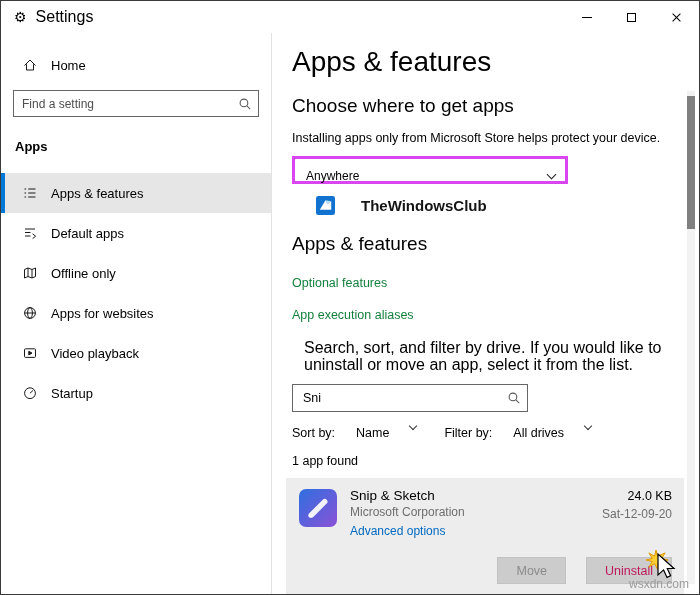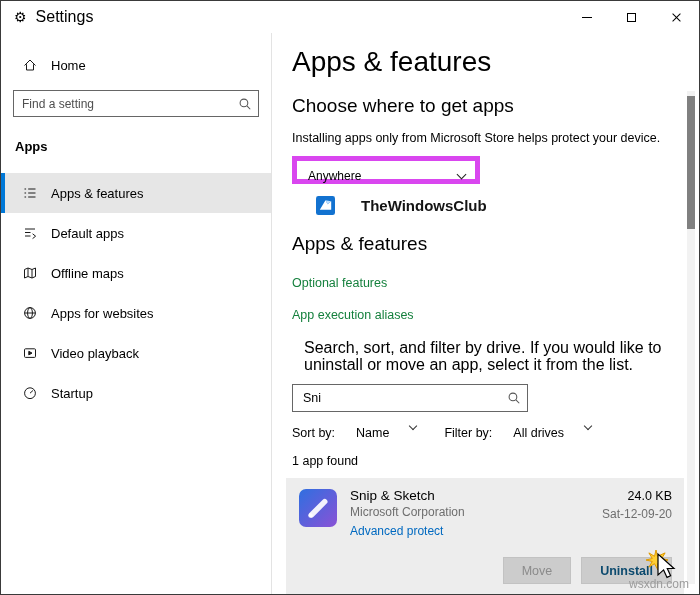--- a/index.html
+++ b/index.html
@@ -37,21 +37,21 @@
   .section-label{margin:22px 0 0 14px;font-size:13px;font-weight:700;}
   .nav{margin-top:19px;}
   .nav-item{height:40px;display:flex;align-items:center;gap:13px;padding-left:21px;font-size:13px;position:relative;cursor:pointer;}
   .nav-item.selected{background:#e6e6e6;}
   .nav-item.selected::before{content:"";position:absolute;left:0;top:0;bottom:0;width:4px;background:#0078d7;}
 
   
   .page-title{margin:14px 0 0;font-size:28px;font-weight:300;line-height:30px;}
   .h2{margin:18px 0 0;font-size:19px;font-weight:400;line-height:22px;}
   .desc{margin:13px 0 0;font-size:12.5px;line-height:16px;}
-  .dropdown{margin:10px 0 0;width:188px;height:28px;border:5px solid #d946ef;background:#fff;display:flex;
+  .dropdown{margin:10px 0 0;width:276px;height:28px;border:3px solid #d946ef;background:#fff;display:flex;
             align-items:center;justify-content:space-between;padding:12px 10px 0 11px;font-size:12px;cursor:pointer;}
   .chev{width:7px;height:7px;border-right:1px solid #222;border-bottom:1px solid #222;transform:rotate(45deg);margin-top:-4px;}
   .logo-row{margin:12px 0 0 24px;display:flex;align-items:center;gap:26px;}
   .logo-text{font-size:15px;font-weight:700;color:#141414;}
   .link{display:block;width:max-content;margin:20px 0 0;font-size:12.5px;line-height:16px;color:#15803d;text-decoration:none;cursor:pointer;}
   .link.second{margin-top:16px;}
   .para{margin:16px 12px 0;width:402px;font-size:16px;line-height:17px;}
   .inline-search{margin:11px 0 0;width:236px;height:28px;border:1px solid #666;display:flex;align-items:center;background:#fff;gap:14px;}
   .inline-search input{flex:1;min-width:0;border:0;outline:0;padding:0 10px;font-size:12.5px;font-family:inherit;color:#000;background:transparent;}
   .sf-row{margin:14px 0 0;display:flex;align-items:center;gap:28px;font-size:12.5px;}
@@ -62,24 +62,24 @@
   .app-card{margin:10px 0 0 -6px;width:398px;background:#ededed;padding:10px 12px 12px;}
   .card-top{display:flex;align-items:flex-start;}
   .app-icon{width:40px;height:40px;flex:0 0 40px;}
   .app-mid{margin-left:12px;flex:1;}
   .app-name{font-size:13.5px;line-height:16px;}
   .app-pub{margin-top:1px;font-size:12px;color:#6e6e6e;line-height:15px;}
   .app-adv{display:inline-block;margin-top:4px;font-size:12px;color:#0069c0;cursor:pointer;text-decoration:none;}
   .app-right{text-align:right;}
   .app-size{font-size:12.5px;line-height:16px;}
   .app-date{margin-top:3px;font-size:12px;color:#6e6e6e;}
-  .card-buttons{display:flex;justify-content:flex-end;gap:10px;margin-top:18px;}
+  .card-buttons{display:flex;justify-content:flex-end;gap:20px;margin-top:18px;}
   .btn{height:27px;min-width:68px;padding:0 18px;background:#ccc;border:1px solid #c2c2c2;font-size:12.5px;font-family:inherit;cursor:pointer;}
   .btn.disabled{color:#8b8b8b;}
-  .btn.primary{color:#0c4a6e;font-weight:bold;}
+  .btn.primary{color:#be185d;}
 
   
   .scrollbar{position:absolute;top:58px;right:4px;bottom:10px;width:8px;background:#f2f2f2;}
   .scroll-thumb{position:absolute;top:5px;left:0;width:100%;height:133px;background:#808080;cursor:pointer;}
 
   
   .watermark{position:absolute;right:10px;bottom:3px;font-size:12px;color:#9c9c9c;z-index:5;}
   .cursor{position:absolute;left:643px;top:543px;width:42px;height:42px;z-index:9;pointer-events:none;}
 </style>
 </head>
@@ -141,21 +141,21 @@
           <svg class="icon16" viewBox="0 0 16 16" fill="none" stroke="#1a1a1a" stroke-width="1">
             <path d="M3 4 h10 M3 7.5 h5.5 M3 11 h5.5 M10.6 8.8 l3 2.4 l-3 2.4"></path>
           </svg>
           <span>Default apps</span>
         </div>
 
         <div class="nav-item">
           <svg class="icon16" viewBox="0 0 16 16" fill="none" stroke="#1a1a1a" stroke-width="1">
             <path d="M2.5 4.5 L6 3 L10 4.5 L13.5 3 V11.5 L10 13 L6 11.5 L2.5 13 Z M6 3 V11.5 M10 4.5 V13"></path>
           </svg>
-          <span>Offline maps</span>
+          <span>Offline only</span>
         </div>
 
         <div class="nav-item">
           <svg class="icon16" viewBox="0 0 16 16" fill="none" stroke="#1a1a1a" stroke-width="1">
             <circle cx="8" cy="8" r="5.4"></circle>
               <ellipse cx="8" cy="8" rx="2.4" ry="5.4"></ellipse>
               <path d="M2.6 8 h10.8"></path>
           </svg>
           <span>Apps for websites</span>
         </div>
@@ -241,21 +241,21 @@
                   <stop offset="1" stop-color="#8a52d6"></stop>
               </linearGradient>
             </defs>
             <rect x="1" y="1" width="38" height="38" rx="7" fill="url(#snipGrad)"></rect>
             <rect x="8" y="17.5" width="24" height="5.5" rx="2.75" transform="rotate(-45 20 20)" fill="#ffffff" opacity="0.92"></rect>
             <circle cx="12.5" cy="27.5" r="2.2" fill="#ffffff" opacity="0.92"></circle>
           </svg>
           <div class="app-mid">
             <div class="app-name">Snip &amp; Sketch</div>
             <div class="app-pub">Microsoft Corporation</div>
-            <a class="app-adv">Advanced protect</a>
+            <a class="app-adv">Advanced options</a>
           </div>
           <div class="app-right">
             <div class="app-size">24.0 KB</div>
             <div class="app-date">Sat-12-09-20</div>
           </div>
         </div>
         <div class="card-buttons">
           <button class="btn disabled" disabled="">Move</button>
           <button class="btn primary">Uninstall</button>
         </div>

